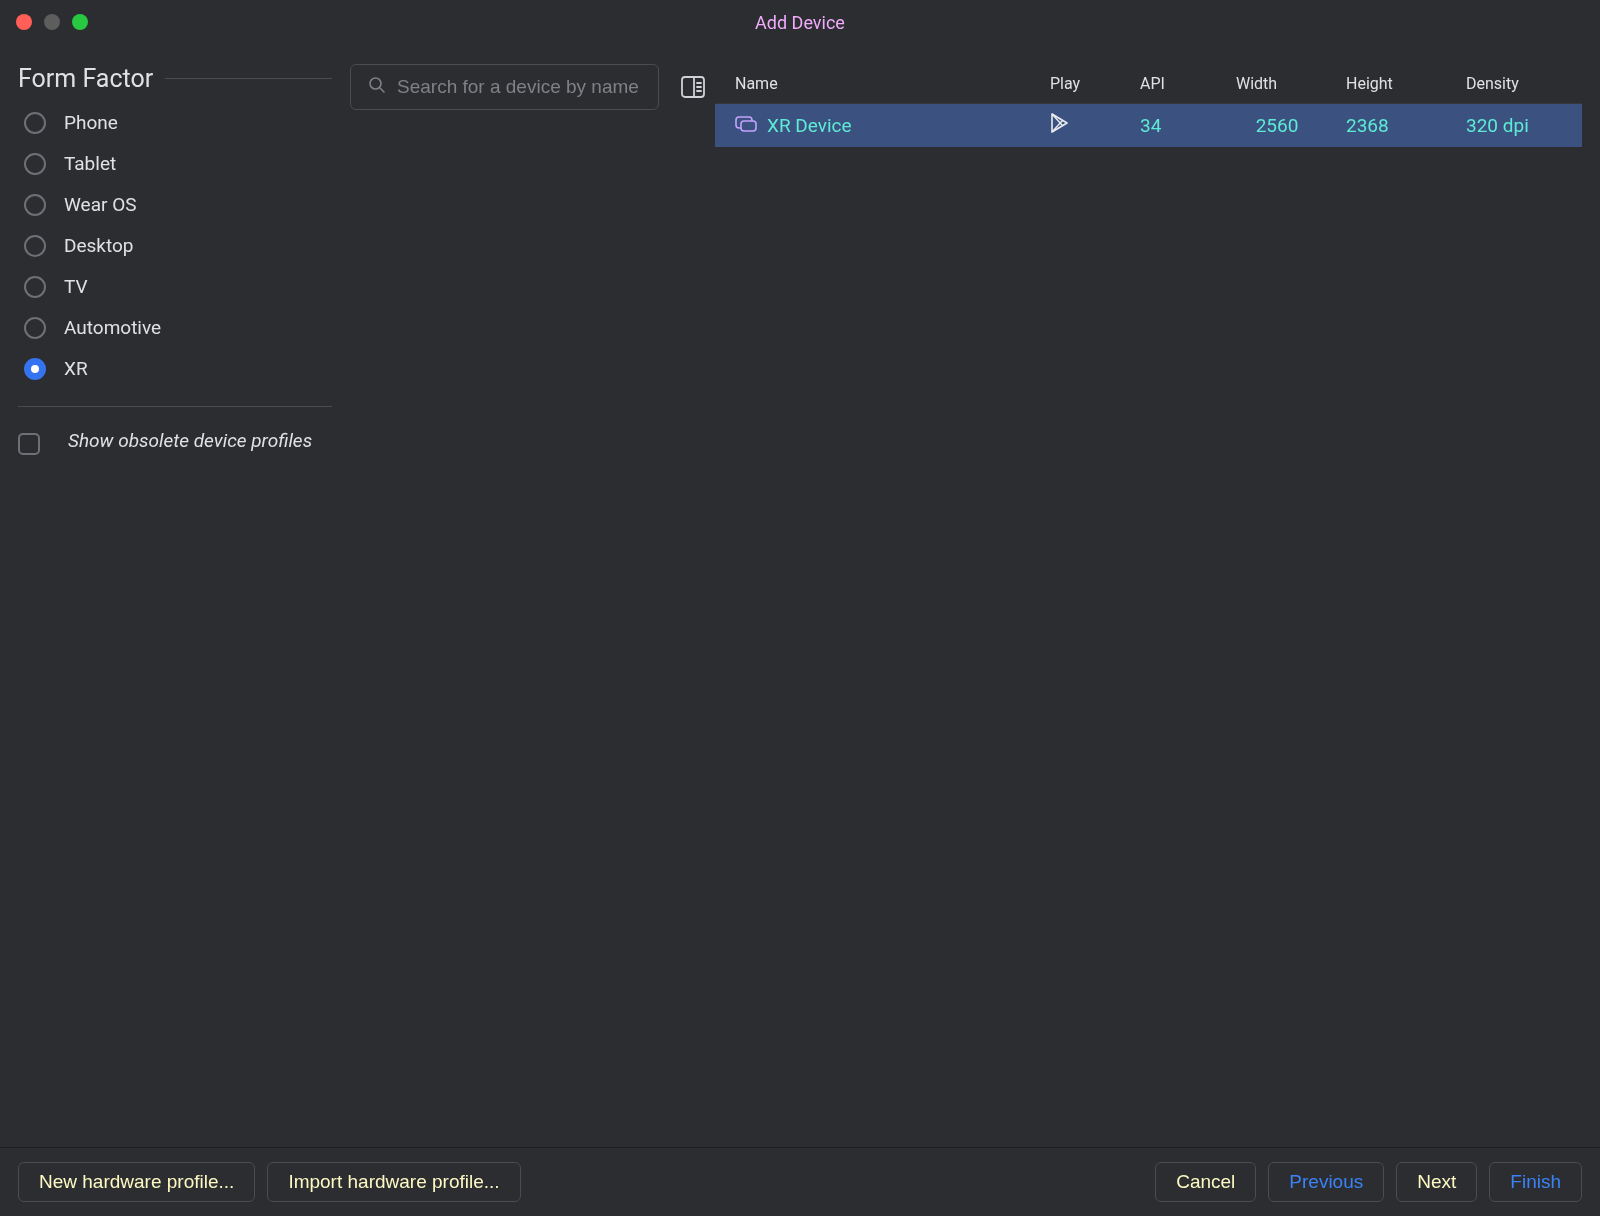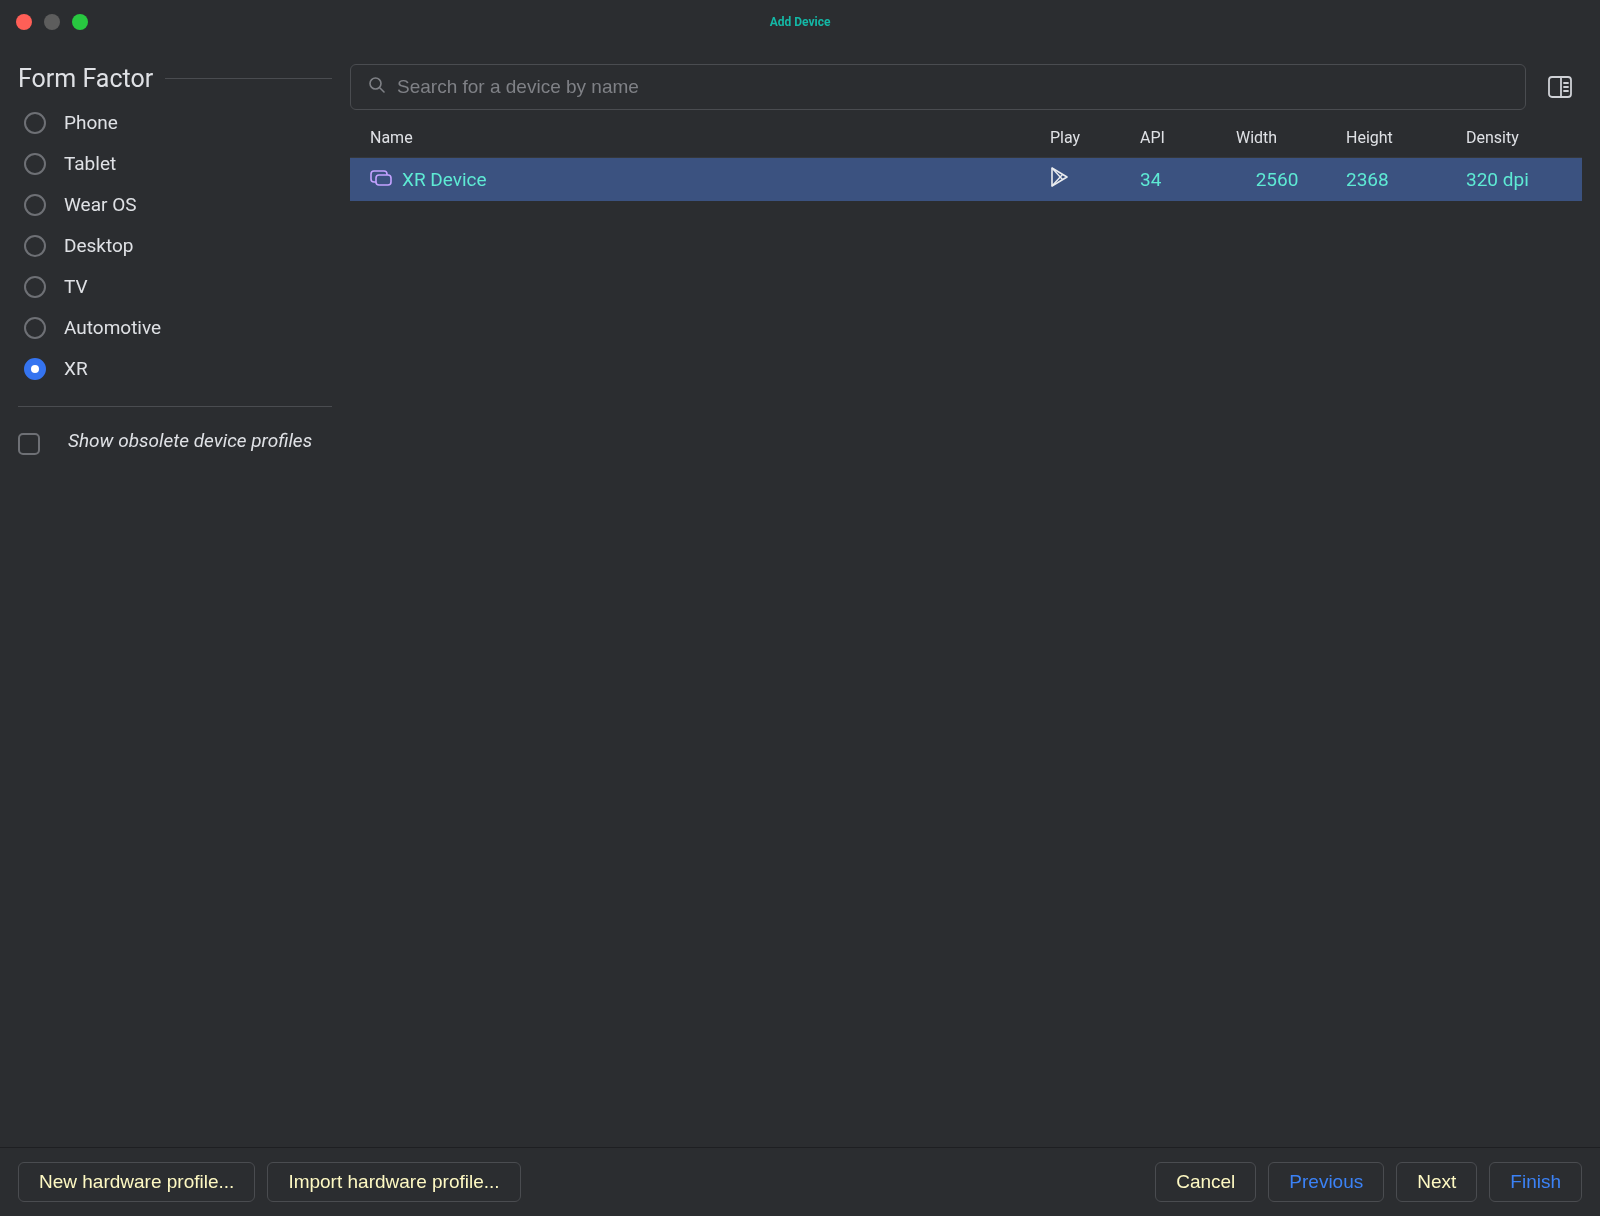--- a/index.html
+++ b/index.html
@@ -47,23 +47,23 @@
     }
 
     .traffic-close { background: #ff5f57; }
     .traffic-min { background: #5d5d5d; }
     .traffic-max { background: #28c840; }
 
     .titlebar-title {
       position: absolute;
       left: 50%;
       transform: translateX(-50%);
-      font-size: 12px;
-      font-weight: 700;
-      color: #14b8a6;
+      font-size: 18px;
+      font-weight: 400;
+      color: #f0abfc;
     }
 
     .content {
       display: flex;
       flex: 1;
       overflow: hidden;
     }
 
     .sidebar {
       width: 350px;
@@ -155,21 +155,21 @@
       border-radius: 5px;
       border: 2px solid #6e7075;
       flex-shrink: 0;
       margin-top: 6px;
     }
 
     .main {
       flex: 1;
       padding: 20px 18px 0 0;
       display: flex;
-      flex-direction: column;
+      flex-direction: row;
     }
 
     .search-row {
       display: flex;
       gap: 12px;
       align-items: stretch;
       margin-bottom: 8px;
     }
 
     .search-box {

